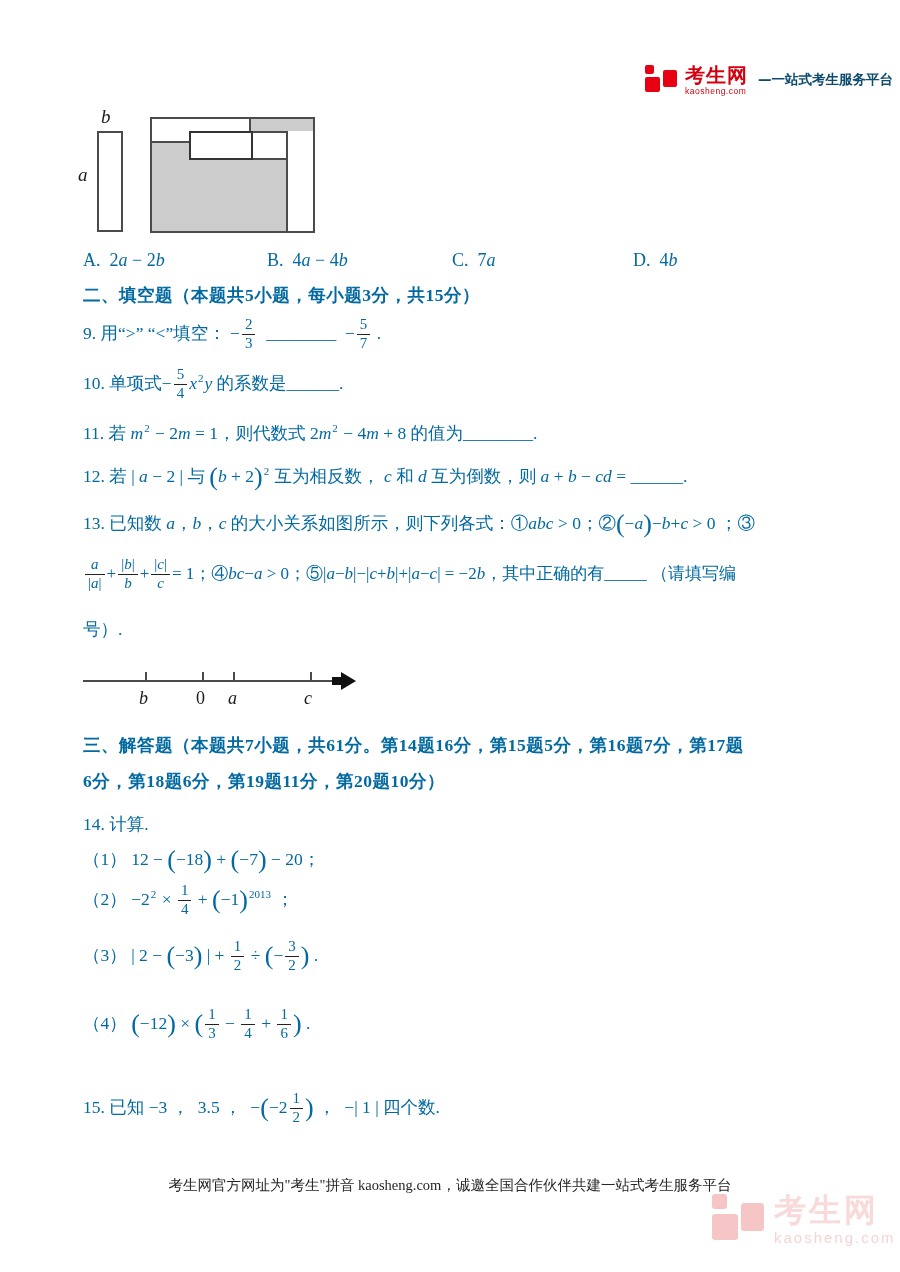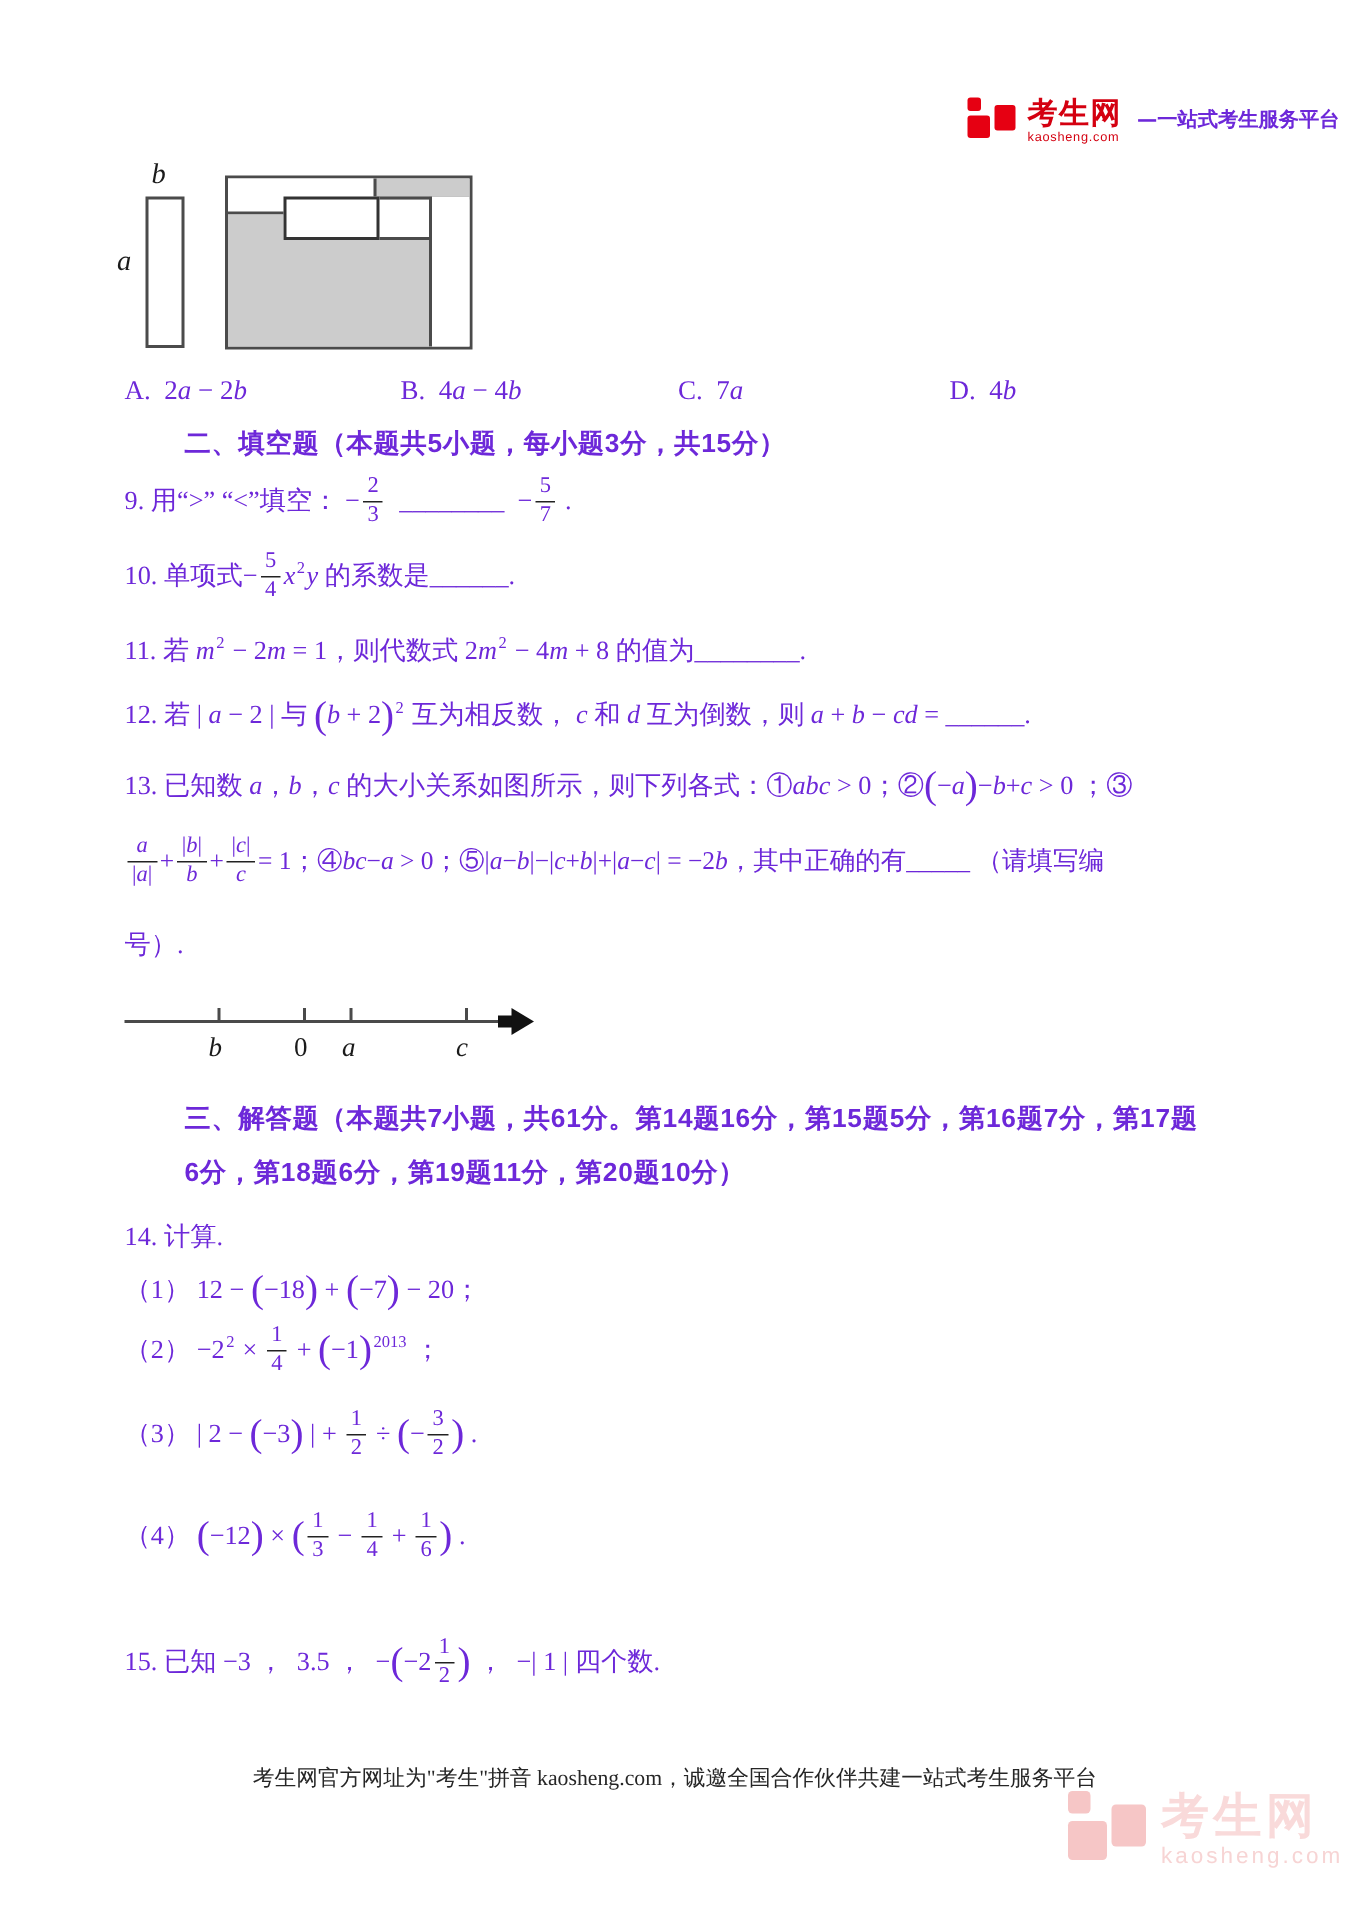--- a/index.html
+++ b/index.html
@@ -11,21 +11,21 @@
   .logo-icon{position:relative;width:36px;height:32px;}
   .logo-icon .blk{position:absolute;background:#e60012;border-radius:2px;}
   .blk1{left:0;top:1px;width:9px;height:9px;}
   .blk2{left:0;top:13px;width:15px;height:15px;}
   .blk3{left:18px;top:6px;width:14px;height:17px;}
   .logo-text{margin-left:4px;display:flex;flex-direction:column;line-height:1;}
   .logo-brand{font-family:"DejaVu Sans","Liberation Sans",sans-serif;font-weight:700;
               font-size:20px;color:#d40010;letter-spacing:1px;}
   .logo-domain{font-size:8.5px;color:#d40010;letter-spacing:.5px;margin-top:2px;
                font-family:"Liberation Sans",sans-serif;}
-  .logo-tag{margin-left:10px;color:#6d28d9;font-weight:700;font-size:13.5px;
+  .logo-tag{margin-left:10px;color:#0c4a6e;font-weight:700;font-size:13.5px;
             font-family:"DejaVu Sans","Liberation Sans",sans-serif;white-space:pre;}
 
   
   .fig-label{position:absolute;font-style:italic;font-size:19px;}
   .smallrect{position:absolute;left:97px;top:131px;width:22px;height:97px;
              border:2px solid #4b4b4b;background:#fff;}
   .bigfig{position:absolute;left:150px;top:117px;width:161px;height:112px;
           border:2px solid #4b4b4b;background:#fff;}
   .bigfig div{position:absolute;}
   .bf-greystrip{left:97px;top:0;right:0;height:12px;background:#ccc;
@@ -34,24 +34,24 @@
               border-bottom:2px solid #4b4b4b;border-right:2px solid #4b4b4b;}
   .bf-greyA{left:0;top:24px;width:37px;height:17px;background:#ccc;}
   .bf-greyB{left:0;top:41px;width:134px;bottom:0;background:#ccc;}
   .bf-stepline{left:99px;top:39px;width:35px;height:0;border-top:2px solid #4b4b4b;}
   .bf-midrect{left:37px;top:12px;width:60px;height:25px;background:#fff;
               border:2px solid #333;}
   .bf-rightstrip{left:134px;top:12px;right:0;bottom:0;background:#fff;
                  border-left:2px solid #4b4b4b;}
 
   
-  .row{position:absolute;left:83px;white-space:pre;font-size:17.5px;color:#6d28d9;}
+  .row{position:absolute;left:83px;white-space:pre;font-size:17.5px;color:#0369a1;}
   .opt{position:absolute;top:0;white-space:pre;font-size:18px;}
-  .heading{font-weight:700;font-family:Liberation Sans, sans-serif;
-           font-size:17.5px;letter-spacing:.5px;margin-left:40px;}
+  .heading{font-weight:700;font-family:Liberation Serif, serif;
+           font-size:17.5px;letter-spacing:.5px;}
 
   
   .mt{white-space:pre;}
   .mv{font-style:italic;white-space:pre;}
   .msup{font-size:11px;position:relative;top:-7px;padding:0 1px;}
   .mbig{font-size:26px;line-height:1;vertical-align:-3px;font-weight:400;}
   .frac{display:inline-block;vertical-align:middle;text-align:center;
         line-height:1.05;font-size:15px;margin:0 2px;position:relative;top:-1px;}
   .fnum{display:block;padding:0 3px 1px;}
   .fden{display:block;border-top:1.4px solid #222;padding:1px 3px 0;}

